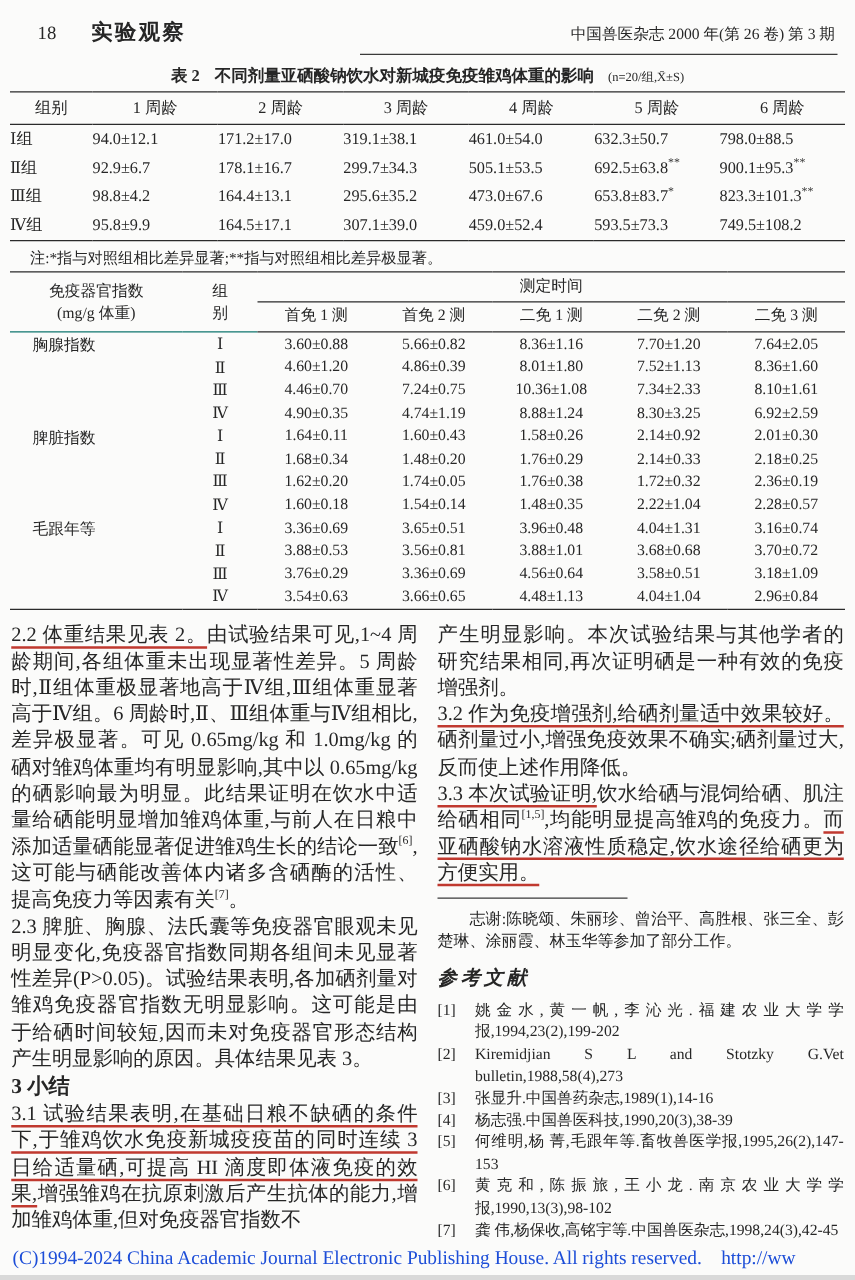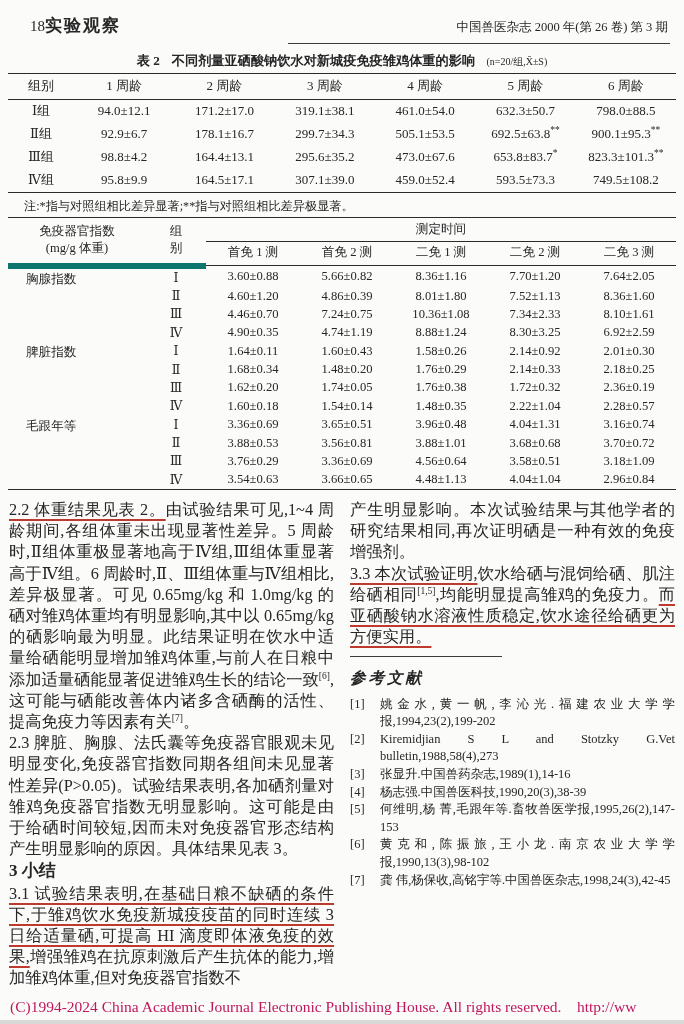--- a/index.html
+++ b/index.html
@@ -5,57 +5,57 @@
   html,body{margin:0;padding:0;background:#d9d9d9;}
   .page{
     width:684px;height:1020px;background:#fbfbfa;color:#262626;
     font-family:"Liberation Serif","DejaVu Serif",serif;
     position:relative;overflow:hidden;box-sizing:border-box;
     padding:8px 8px 0 8px;
   }
   
   .hdr{display:flex;align-items:baseline;position:relative;padding:6px 4px 6px 22px;}
   .page-num{font-size:15px;}
-  .sec-title{font-family:"Liberation Sans","DejaVu Sans",sans-serif;font-weight:bold;font-size:17px;letter-spacing:2px;}
+  .sec-title{font-family:"Liberation Sans","DejaVu Sans",sans-serif;font-weight:bold;font-size:17px;margin-left:28px;letter-spacing:2px;}
   .journal{margin-left:auto;font-size:12.5px;padding-right:4px;}
   .hdr-rule{position:absolute;right:6px;bottom:-1px;width:382px;height:1.2px;background:#3a3a3a;}
   
   .tbl-cap{text-align:center;font-size:13.2px;font-weight:bold;margin:9px 0 3px;}
   .tbl-cap .gap{display:inline-block;width:12px;}
   .tbl-cap .note{font-weight:normal;font-size:10px;margin-left:8px;}
   
   table{width:100%;border-collapse:collapse;table-layout:fixed;}
   .t2{border-top:1.7px solid #2b2b2b;border-bottom:1.7px solid #2b2b2b;font-size:13px;}
   .t2 th{border-bottom:1px solid #2b2b2b;font-weight:normal;padding:3px 0 4px;text-align:center;}
-  .t2 td{text-align:center;padding:2px 0 3px;}
+  .t2 td{text-align:left;padding:2px 0 3px;}
   .footnote{font-size:12.2px;margin:5px 0 0 16px;}
   .t3{border-top:1.7px solid #2b2b2b;border-bottom:1.7px solid #2b2b2b;font-size:12.6px;margin-top:2px;}
   .t3 th{font-weight:normal;text-align:center;vertical-align:middle;padding:2px 0;}
-  .t3 .rowspan-th{border-bottom:6px solid #0f766e;line-height:17px;}
+  .t3 .rowspan-th{border-bottom:1px solid #0f766e;line-height:17px;}
   .t3 .span-th{border-bottom:1px solid #2b2b2b;padding:3px 0;}
   .t3 .sub-th{border-bottom:1px solid #2b2b2b;padding:2px 0 4px;}
   .t3 td{text-align:center;padding:1.2px 0;}
   .t3 .group-name{text-align:left;padding-left:18px;vertical-align:top;padding-top:2px;}
   sup{font-size:9.5px;line-height:0;}
   
   .cols{display:flex;gap:16px;margin-top:9px;padding:0 1px;}
   .col{width:330px;font-size:16.3px;line-height:21.2px;text-align:justify;}
   .col p{margin:0;}
   .h2{font-weight:bold;font-size:17px;margin:1px 0 1px;}
   .rl{text-decoration:underline;text-decoration-color:#c0392f;text-decoration-thickness:1.6px;text-underline-offset:3.5px;}
   .divider{width:152px;border-top:1.3px solid #3a3a3a;margin:9px 0 7px;}
   .ack{font-size:12.8px;line-height:18px;text-indent:2em;margin:0;}
   .refhead{font-weight:bold;font-style:italic;font-size:15.5px;letter-spacing:3px;margin:10px 0 7px;}
   .ref{font-size:12.5px;line-height:17.6px;display:flex;margin:0;}
   .ref-num{width:30px;flex:none;}
   .ref-text{flex:1;}
   
   .watermark{
     position:absolute;left:10px;right:0;bottom:4px;
-    font-size:15.5px;color:#be185d;white-space:pre;overflow:hidden;
+    font-size:15.5px;color:#1d4ed8;white-space:pre;overflow:hidden;
   }
 </style>
 </head>
 <body>
 
 <div class="page">
 
   <header class="hdr">
     <span class="page-num">18</span>
     <span class="sec-title">实验观察</span>
@@ -251,22 +251,24 @@
 
   <main class="cols">
     <div class="col" id="col-left">
         <p><span class="rl">2.2  体重结果见表 2。</span><span>由试验结果可见,1~4 周龄期间,各组体重未出现显著性差异。5 周龄时,Ⅱ组体重极显著地高于Ⅳ组,Ⅲ组体重显著高于Ⅳ组。6 周龄时,Ⅱ、Ⅲ组体重与Ⅳ组相比,差异极显著。可见 0.65mg/kg 和 1.0mg/kg 的硒对雏鸡体重均有明显影响,其中以 0.65mg/kg 的硒影响最为明显。此结果证明在饮水中适量给硒能明显增加雏鸡体重,与前人在日粮中添加适量硒能显著促进雏鸡生长的结论一致</span><sup>[6]</sup><span>,这可能与硒能改善体内诸多含硒酶的活性、提高免疫力等因素有关</span><sup>[7]</sup><span>。</span></p>
         <p><span>2.3  脾脏、胸腺、法氏囊等免疫器官眼观未见明显变化,免疫器官指数同期各组间未见显著性差异(P&gt;0.05)。试验结果表明,各加硒剂量对雏鸡免疫器官指数无明显影响。这可能是由于给硒时间较短,因而未对免疫器官形态结构产生明显影响的原因。具体结果见表 3。</span></p>
         <div class="h2"><span>3  小结</span></div>
         <p><span class="rl">3.1  试验结果表明,在基础日粮不缺硒的条件下,于雏鸡饮水免疫新城疫疫苗的同时连续 3 日给适量硒,可提高 HI 滴度即体液免疫的效果,</span><span>增强雏鸡在抗原刺激后产生抗体的能力,增加雏鸡体重,但对免疫器官指数不</span></p>
       </div>
     <div class="col" id="col-right">
         <p><span>产生明显影响。本次试验结果与其他学者的研究结果相同,再次证明硒是一种有效的免疫增强剂。</span></p>
+        <p><span class="rl">3.2  作为免疫增强剂,给硒剂量适中效果较好。</span><span>硒剂量过小,增强免疫效果不确实;硒剂量过大,反而使上述作用降低。</span></p>
         <p><span class="rl">3.3  本次试验证明,</span><span>饮水给硒与混饲给硒、肌注给硒相同</span><sup>[1,5]</sup><span>,均能明显提高雏鸡的免疫力。</span><span class="rl">而亚硒酸钠水溶液性质稳定,饮水途径给硒更为方便实用。</span></p>
         <div class="divider"></div>
+        <p class="ack"><span>志谢:陈晓颂、朱丽珍、曾治平、高胜根、张三全、彭楚琳、涂丽霞、林玉华等参加了部分工作。</span></p>
         <div class="refhead"><span>参考文献</span></div>
         <div class="ref">
           <span class="ref-num">[1]</span>
           <span class="ref-text">姚金水,黄一帆,李沁光.福建农业大学学报,1994,23(2),199-202</span>
         </div>
         <div class="ref">
           <span class="ref-num">[2]</span>
           <span class="ref-text">Kiremidjian S L and Stotzky G.Vet bulletin,1988,58(4),273</span>
         </div>
         <div class="ref">

